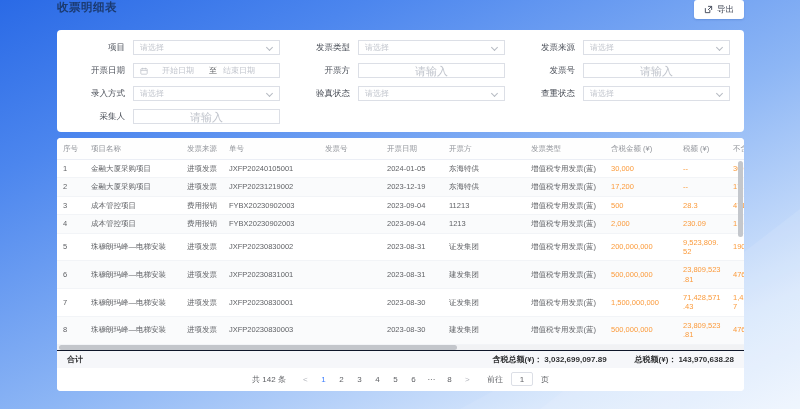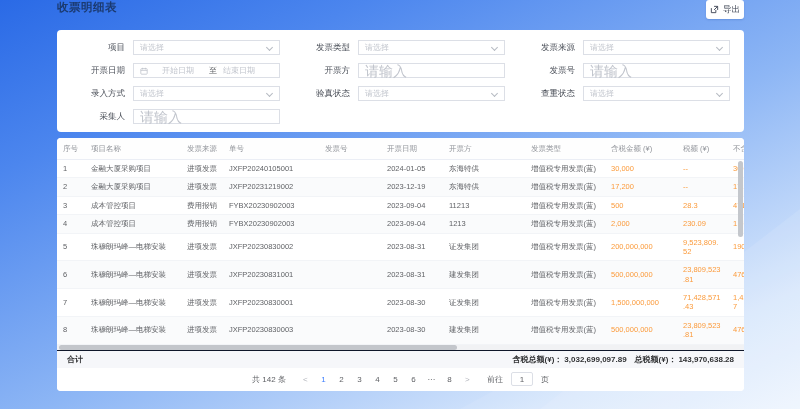--- a/index.html
+++ b/index.html
@@ -5,31 +5,31 @@
   * { margin:0; padding:0; box-sizing:border-box; }
   html,body { width:800px; height:409px; overflow:hidden; }
   body { font-family:"Liberation Sans","DejaVu Sans",sans-serif;
          background:linear-gradient(155deg,#2a6ae6 0%,#4c86ee 22%,#8db6f5 55%,#d9e8fc 85%,#eef5fe 100%); position:relative; }
   .deco { position:absolute; background:rgba(255,255,255,0.10); pointer-events:none; }
   .deco1 { right:0; bottom:0; width:260px; height:200px; clip-path:polygon(100% 0,100% 100%,0 100%); }
   .deco2 { right:120px; bottom:0; width:220px; height:120px; clip-path:polygon(0 100%,100% 0,100% 100%); background:rgba(255,255,255,0.08); }
   .content { position:absolute; left:57px; top:0; width:687px; }
   .topbar { height:30px; display:flex; align-items:flex-start; }
   .title { font-size:11.5px; font-weight:bold; color:#1b3a70; letter-spacing:0.5px; }
-  .export-btn { margin-left:auto; background:#fff; border:none; border-radius:3px; height:19px; padding:0 4px;
+  .export-btn { margin-left:auto; background:#fff; border:none; border-radius:3px; height:19px; padding:0 10px;
                 font-size:8.5px; color:#3a4150; display:flex; align-items:center; gap:4px; cursor:pointer;
                 font-family:inherit; box-shadow:0 1px 2px rgba(20,60,140,.2); }
   .card { background:#fff; border-radius:4px; }
   .filter-card { padding:10px 14px 8px; }
   .f-grid { display:grid; grid-template-columns:1fr 1fr 1fr; column-gap:16px; row-gap:8px; }
   .field { display:flex; align-items:center; min-width:0; }
   .field label { width:54px; text-align:right; margin-right:8px; font-size:8.5px; color:#4a4f58; flex:none; }
   .control { flex:1; height:15px; border:1px solid #dcdfe6; border-radius:0; background:#fff;
              display:flex; align-items:center; padding:0 6px; font-size:8px; color:#c0c4cc; min-width:0; }
-  .control input { border:none; outline:none; width:100%; font-size:14px; color:#606266; font-family:inherit; background:transparent; }
+  .control input { border:none; outline:none; width:100%; font-size:11px; color:#606266; font-family:inherit; background:transparent;text-align:center; }
   .control input::placeholder { color:#c0c4cc; }
   .ph { flex:1; overflow:hidden; white-space:nowrap; }
   .chev { width:7px; height:7px; position:relative; flex:none; }
   .chev::after { content:""; position:absolute; left:1px; top:1px; width:4px; height:4px;
                  border-right:1px solid #b6bac2; border-bottom:1px solid #b6bac2; transform:rotate(45deg); }
   .dr-sep { color:#606266; flex:none; margin:0 6px; font-size:8px; }
   .cal-ico { flex:none; margin-right:5px; display:flex; }
   .btn-row { display:flex; align-items:center; margin-top:9px; padding-left:8px; gap:18px; }
   .search-btn { width:100px; height:17px; background:#3d7fff; color:#fff; border:none; border-radius:3px;
                 font-size:8.5px; cursor:pointer; font-family:inherit; }
@@ -40,21 +40,21 @@
   thead th { text-align:left; color:#909399; font-weight:400; padding:6px 6px 5px; background:#fefefe;
              border-bottom:1px solid #ebeef5; white-space:nowrap; overflow:hidden; }
   tbody td { padding:4px 6px; color:#606266; border-bottom:1px solid #f2f4f7; word-wrap:break-word; line-height:1.25; }
   tbody tr:nth-child(even) { background:#fafbfc; }
   td.num { color:#fb9b3c; }
   .vscroll { position:absolute; right:1px; top:23px; width:5px; height:76px; background:#c4c7cc; border-radius:3px; }
   .hscroll { height:5px; background:#f1f2f4; position:relative; }
   .hthumb { position:absolute; left:2px; top:0; width:398px; height:5px; background:#c3c6cb; border-radius:3px; }
   .summary-row { display:flex; align-items:center; height:18px; background:#f6f7fa; border-top:1px solid #0f172a;
                  padding:0 10px; font-size:8px; font-weight:bold; color:#303133; }
-  .summary-items { margin-left:auto; display:flex; gap:8px; }
+  .summary-items { margin-left:auto; display:flex; gap:28px; }
   .summary-items .val { margin-left:2px; }
   .pagination { height:23px; display:flex; align-items:center; justify-content:center; gap:5px;
                 font-size:8px; color:#606266; background:#fff; }
   .pg { min-width:13px; height:15px; border:none; background:transparent; font-size:8px; color:#606266;
         cursor:pointer; font-family:inherit; padding:0 2px; }
   .pg.active { color:#3d7fff; }
   .pg.nav { color:#b0b3ba; }
   .goto-input { width:22px; height:14px; border:1px solid #dcdfe6; border-radius:2px; text-align:center;
                 font-size:8px; color:#606266; margin:0 3px; font-family:inherit; outline:none; }
   .total-count { margin-right:8px; }

